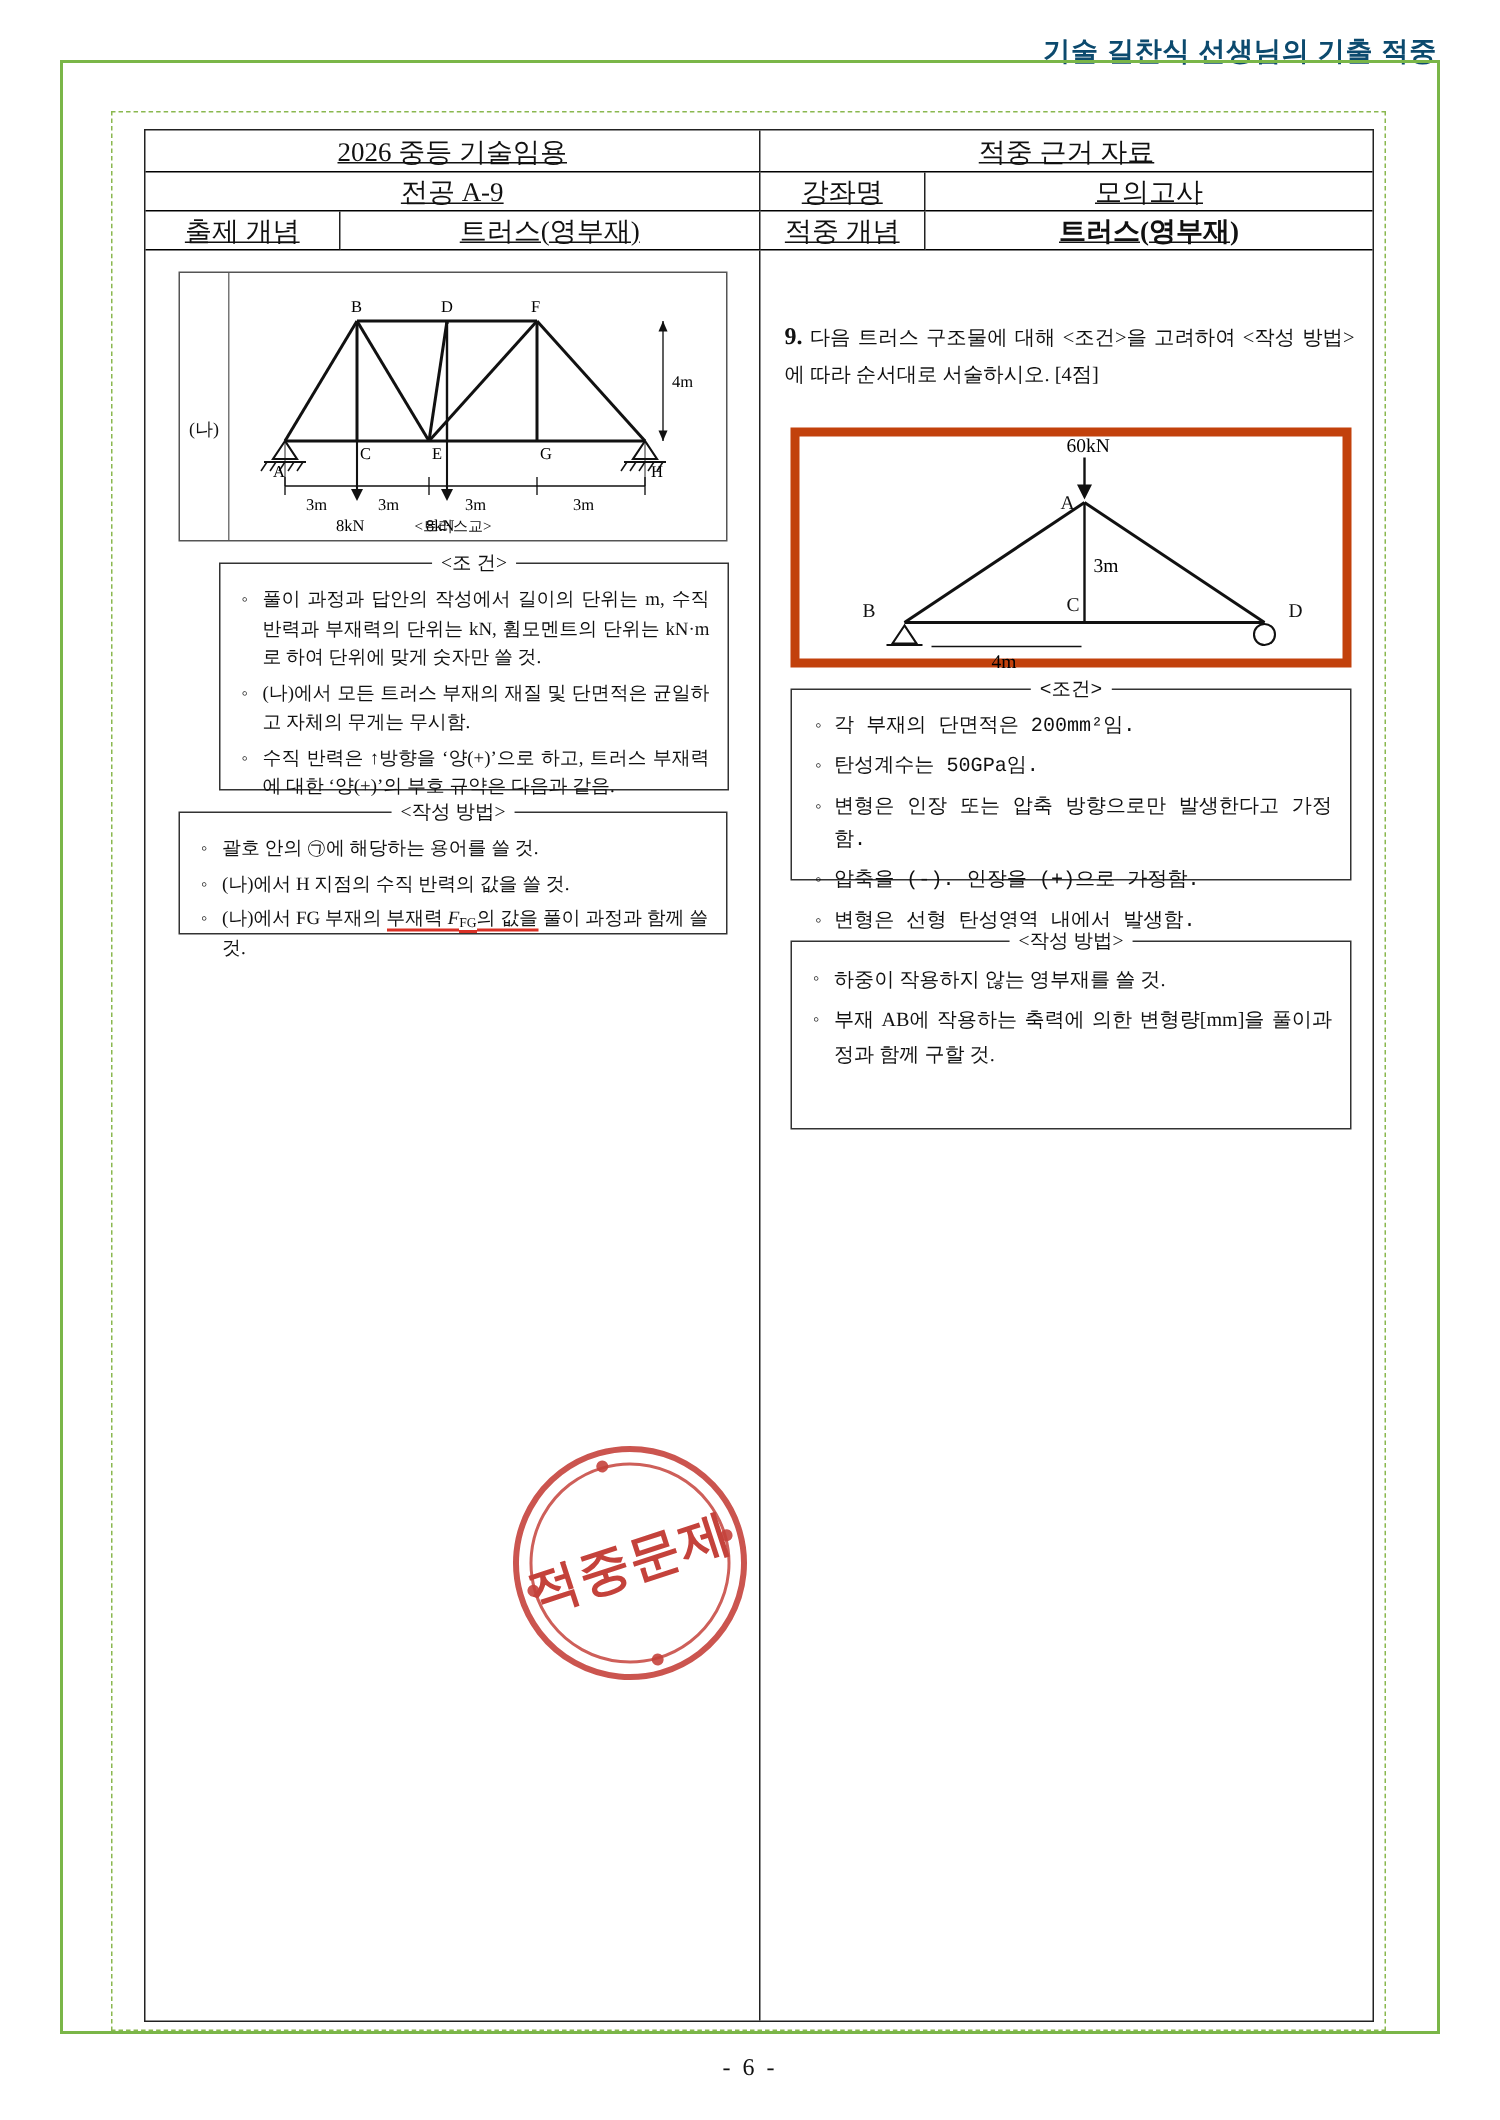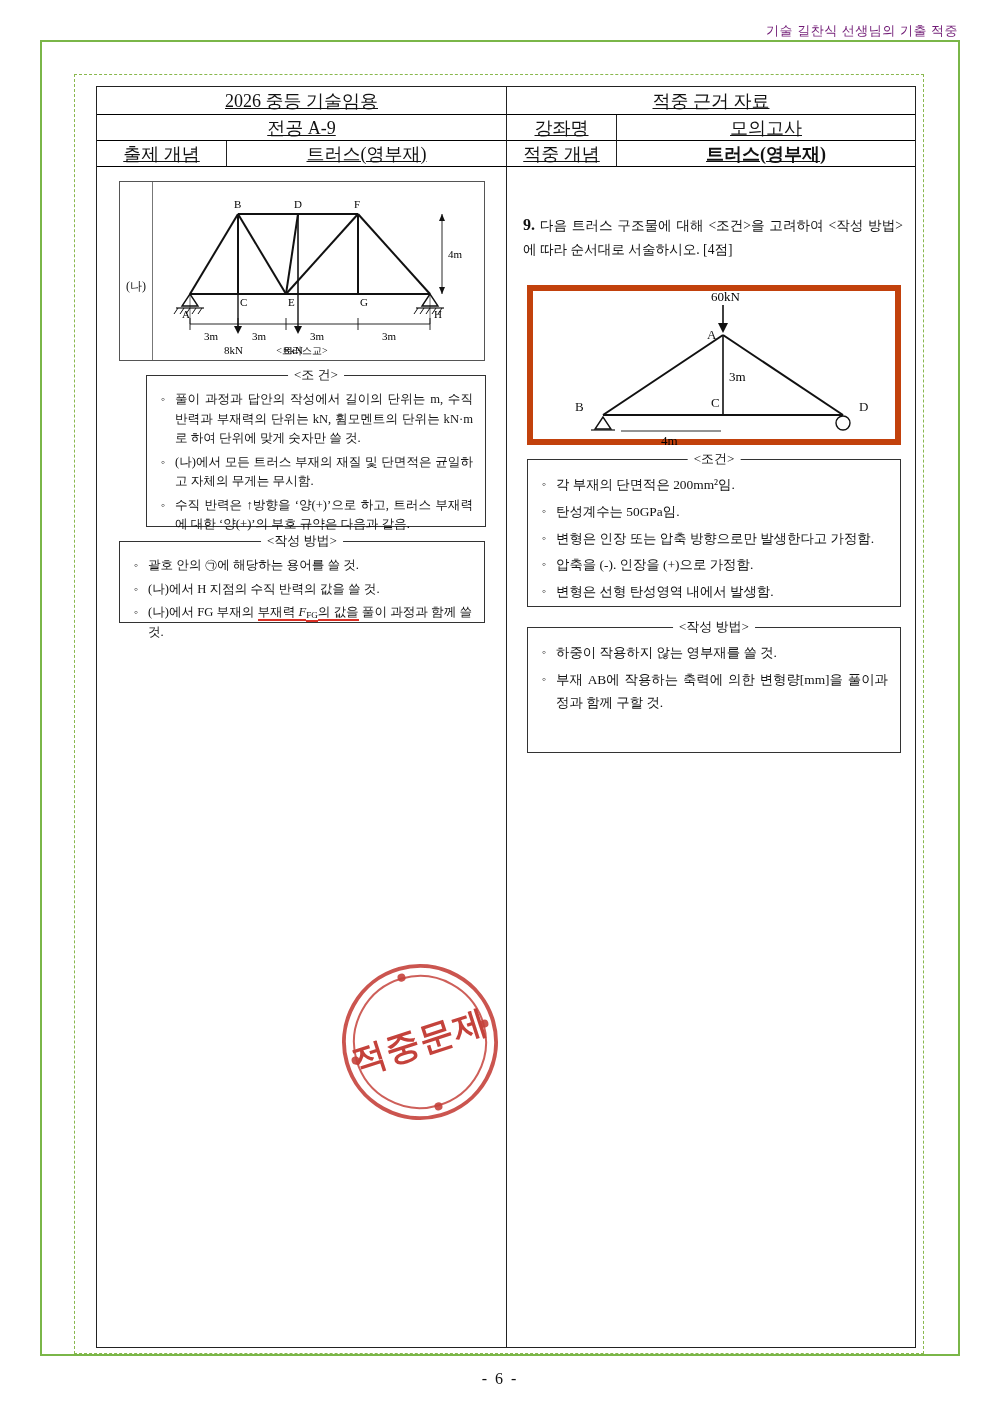--- a/index.html
+++ b/index.html
@@ -19,21 +19,21 @@
   .page-inner-dash {
     position:absolute; left:74px; top:74px; width:850px; height:1280px;
     border-left:1px dashed #8ab84f;
     border-top:1px dashed #8ab84f;
     border-bottom:1px dashed #8ab84f;
     border-right:1px dashed #8ab84f;
   }
   .header-title {
     position:absolute; right:42px; top:22px;
     font-family:"Liberation Sans", sans-serif;
-    font-size:13px; font-weight:normal; color:#701a75;
+    font-size:18px; font-weight:bold; color:#0c4a6e;
     letter-spacing:0.5px;
   }
   .header-rule {
     position:absolute; left:40px; top:42px; width:920px; height:0;
     border-top:0px solid #7ab648;
   }
   .page-number {
     position:absolute; left:0; top:1370px; width:1000px; text-align:center;
     font-size:16px; font-family:"Liberation Serif", serif; letter-spacing:2px;
   }
@@ -125,21 +125,21 @@
   }
   .qline {
     position:absolute; top:44px; left:16px; width:380px;
     font-size:13.6px; line-height:1.7; text-align:justify;
   }
   .qnum { font-weight:bold; font-size:16px; }
   .fig-right {
     position:absolute; left:20px; top:118px; width:374px; height:160px;
     border:6px solid #c2410c;
   }
-  .cond-right { position:absolute; left:20px; top:292px; width:374px; height:148px; }
+  .cond-right { position:absolute; left:20px; top:292px; width:374px; height:128px;font-family:Liberation Mono, monospace; }
   .method-right { position:absolute; left:20px; top:460px; width:374px; height:126px; }
 
   
   .stamp {
     position:absolute; left:238px; top:790px; width:170px; height:170px;
     opacity:0.92;
   }
   .stamp-text {
     position:absolute; left:0; top:0; width:100%; height:100%;
     display:flex; align-items:center; justify-content:center;

